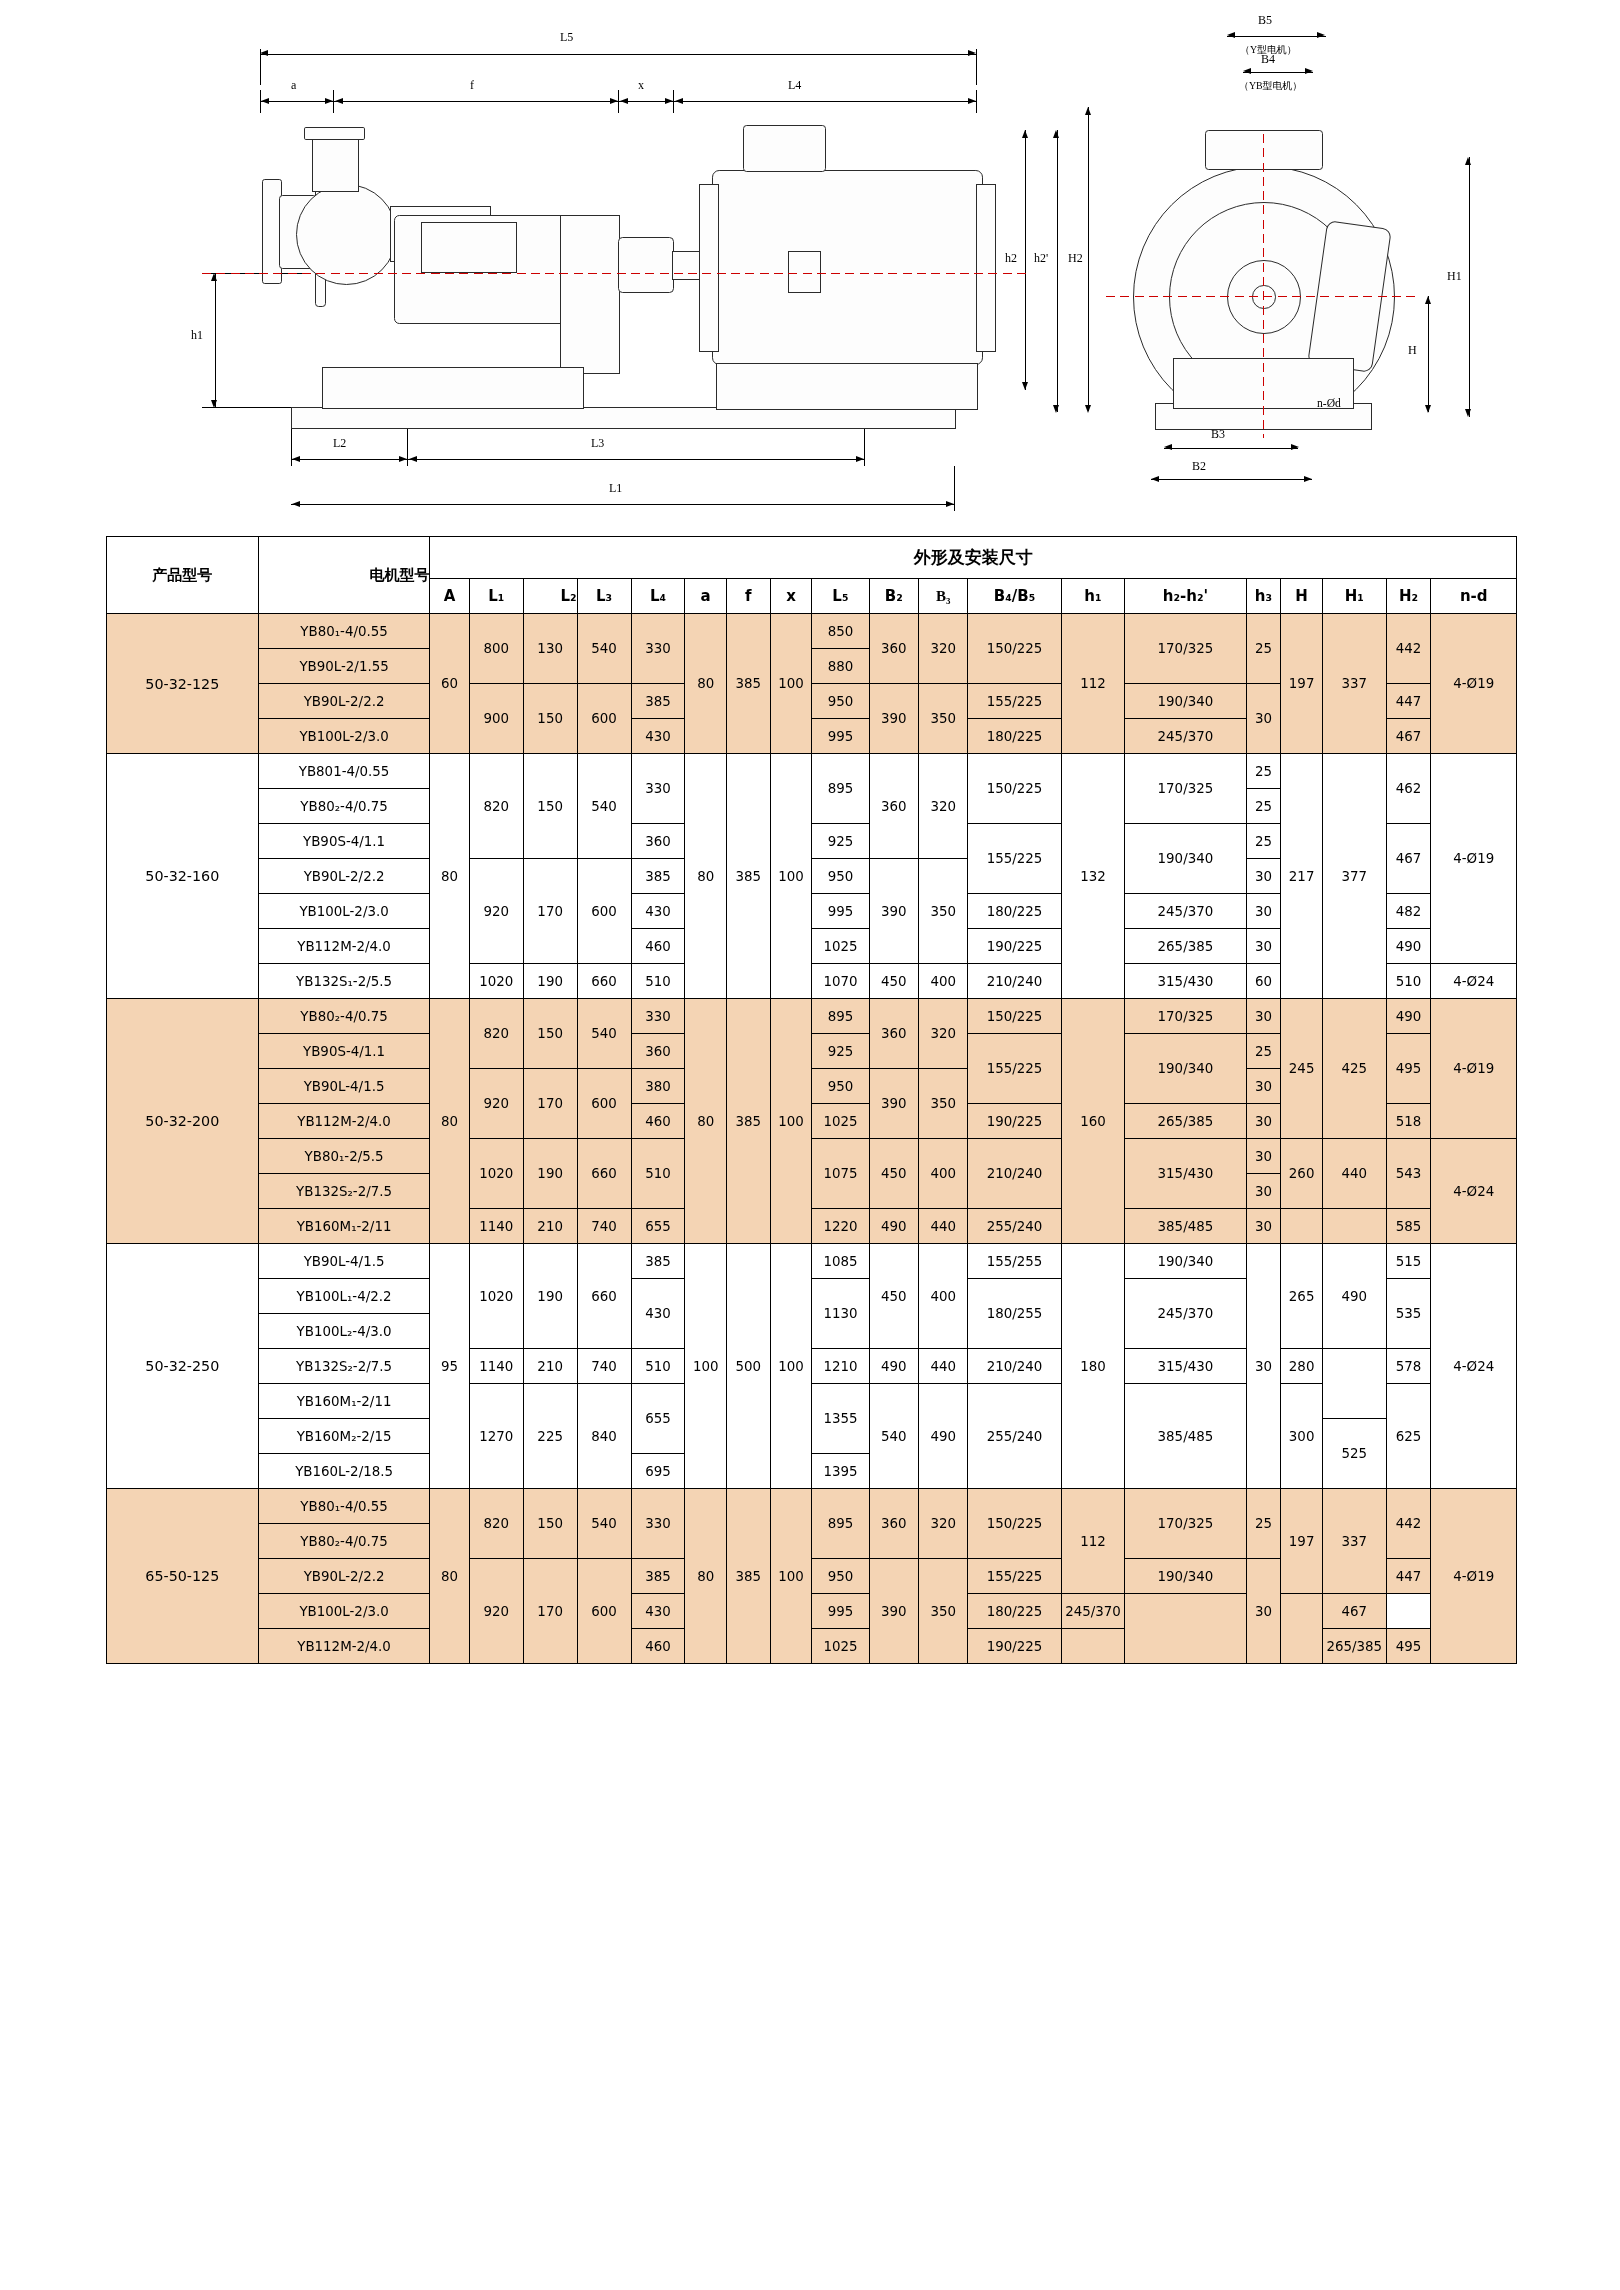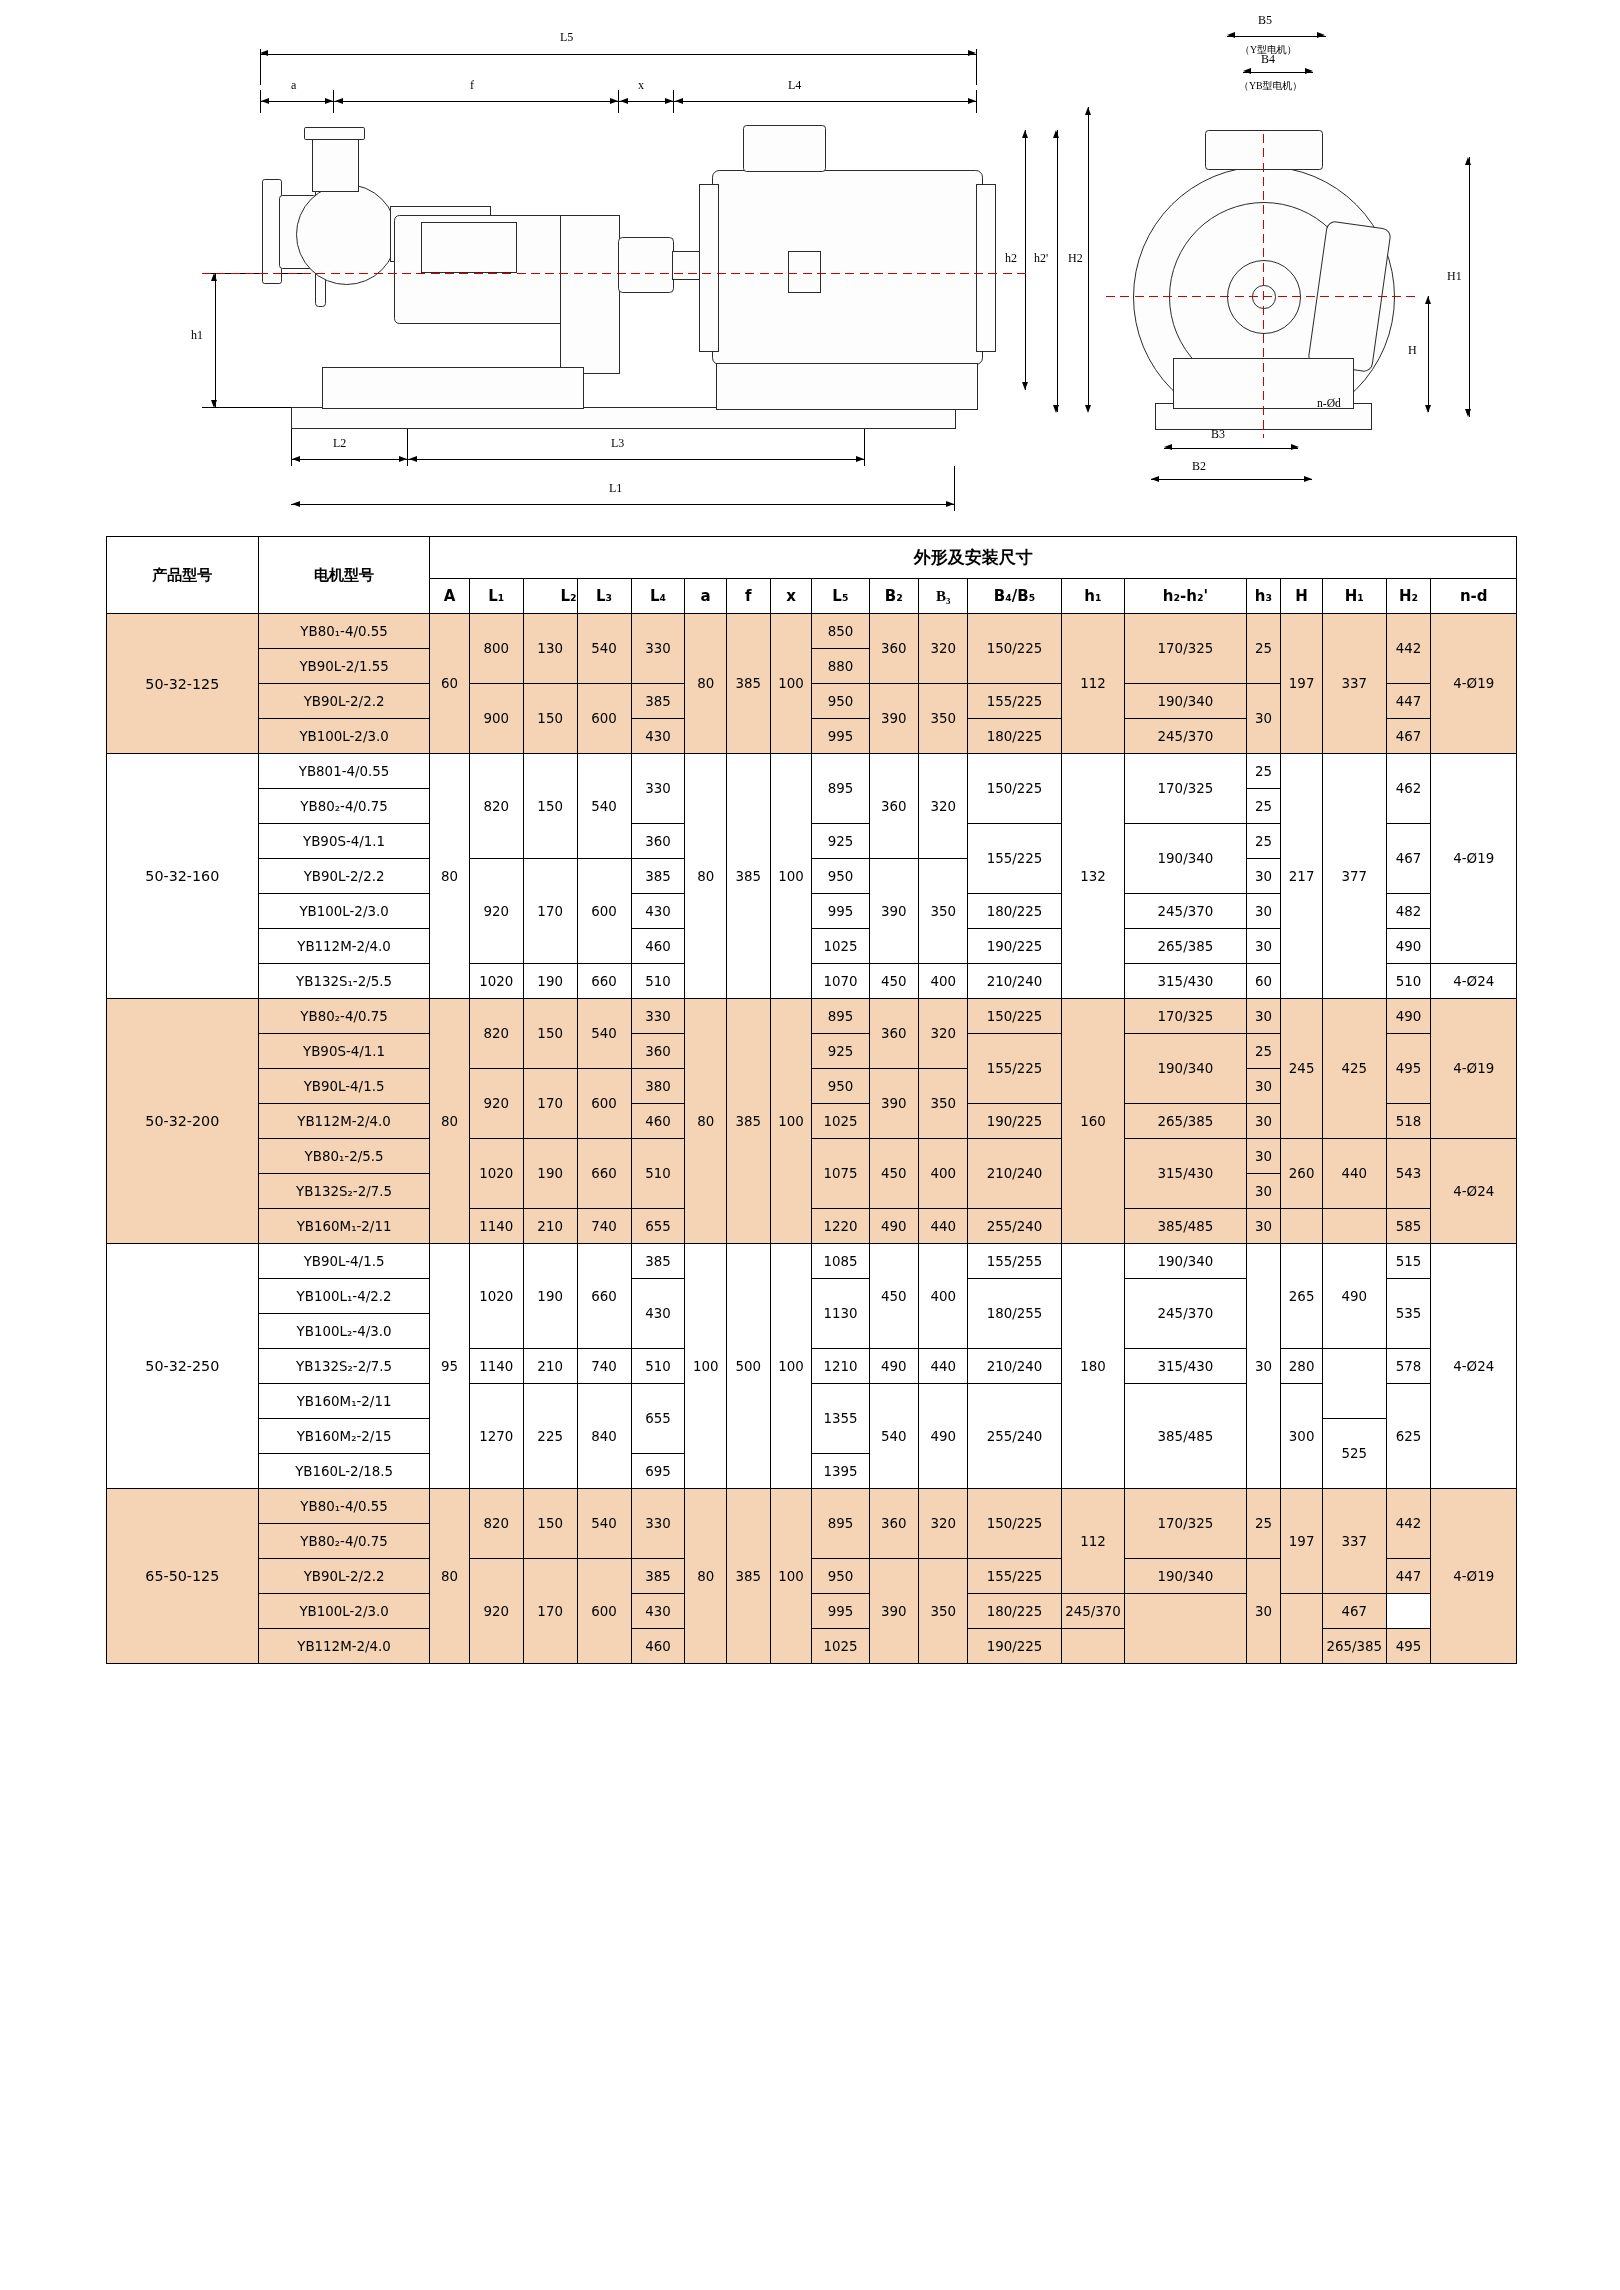--- a/index.html
+++ b/index.html
@@ -71,21 +71,21 @@
 
     <div class="dl hline" style="left:291px;top:459px;width:573px;"></div>
     <div class="dl vline" style="left:291px;top:421px;height:45px;"></div>
     <div class="dl vline" style="left:407px;top:421px;height:45px;"></div>
     <div class="dl vline" style="left:864px;top:421px;height:45px;"></div>
     <div class="arrow arr-l" style="left:292px;top:456px;"></div>
     <div class="arrow arr-r" style="left:399px;top:456px;"></div>
     <div class="arrow arr-l" style="left:409px;top:456px;"></div>
     <div class="arrow arr-r" style="left:856px;top:456px;"></div>
     <div class="dimtext" style="left:333px;top:436px;">L2</div>
-    <div class="dimtext" style="left:611px;top:436px;">L3</div>
+    <div class="dimtext" style="left:591px;top:436px;">L3</div>
 
     <div class="dl hline" style="left:291px;top:504px;width:663px;"></div>
     <div class="arrow arr-l" style="left:292px;top:501px;"></div>
     <div class="arrow arr-r" style="left:946px;top:501px;"></div>
     <div class="dl vline" style="left:954px;top:466px;height:45px;"></div>
     <div class="dimtext" style="left:609px;top:481px;">L1</div>
 
     <div class="dl vline" style="left:215px;top:273px;height:134px;"></div>
     <div class="arrow arr-u" style="left:211px;top:273px;"></div>
     <div class="arrow arr-d" style="left:211px;top:400px;"></div>
@@ -178,21 +178,21 @@
     <div class="arrow arr-d" style="left:1425px;top:405px;"></div>
     <div class="dimtext" style="left:1408px;top:343px;">H</div>
   </div>
 
   <div class="tablewrap">
     <table>
 
       <tbody>
           <tr>
         <th rowspan="2" style="width:134px;">产品型号</th>
-        <th rowspan="2" style="width:152px;">电机型号</th>
+        <th rowspan="2" style="width:152px;text-align:right;">电机型号</th>
         <th colspan="19" class="hdr-title">外形及安装尺寸</th>
       </tr>
       <tr>
         <th style="width:34px;">A</th>
         <th style="width:47px;">L₁</th>
         <th style="width:47px;text-align:right;">L₂</th>
         <th style="width:47px;">L₃</th>
         <th style="width:47px;">L₄</th>
         <th style="width:36px;">a</th>
         <th style="width:38px;">f</th>

